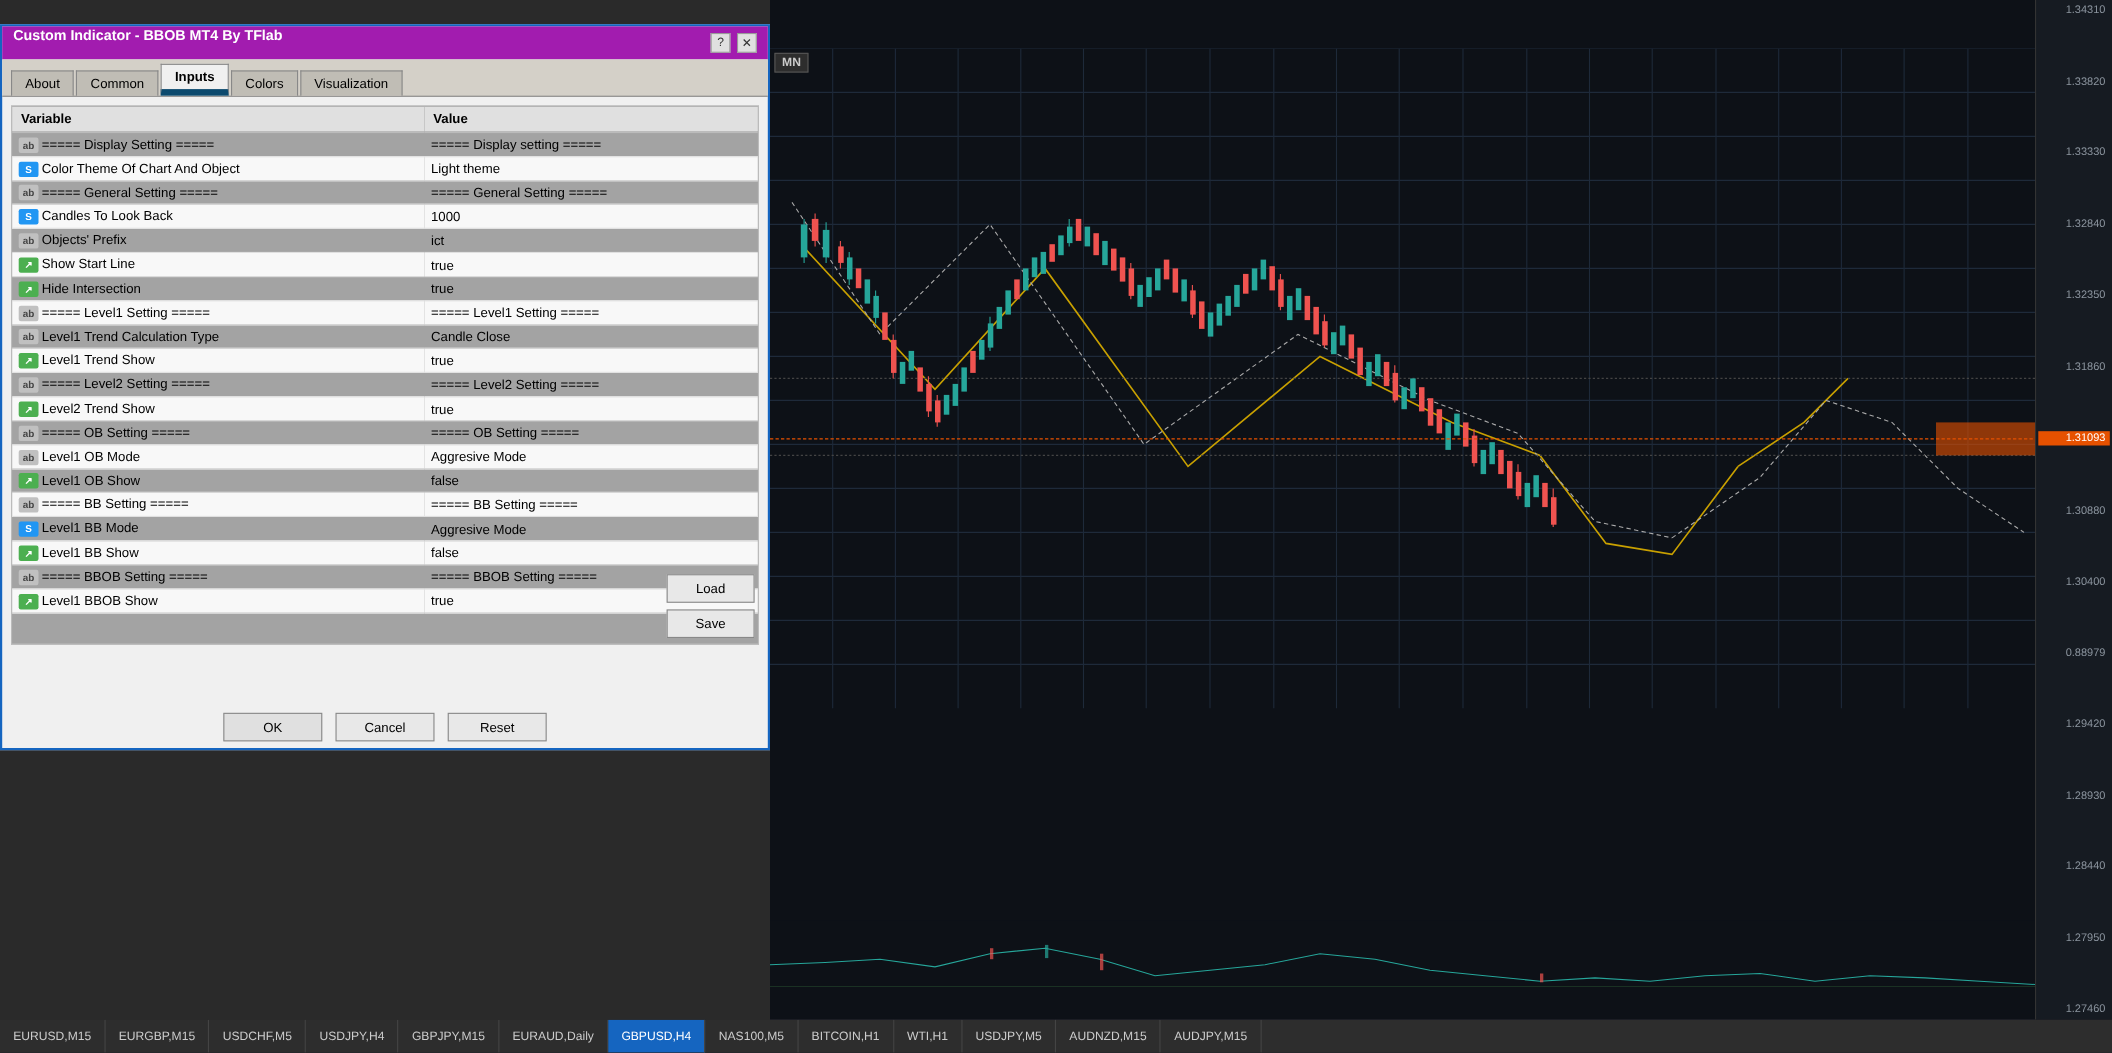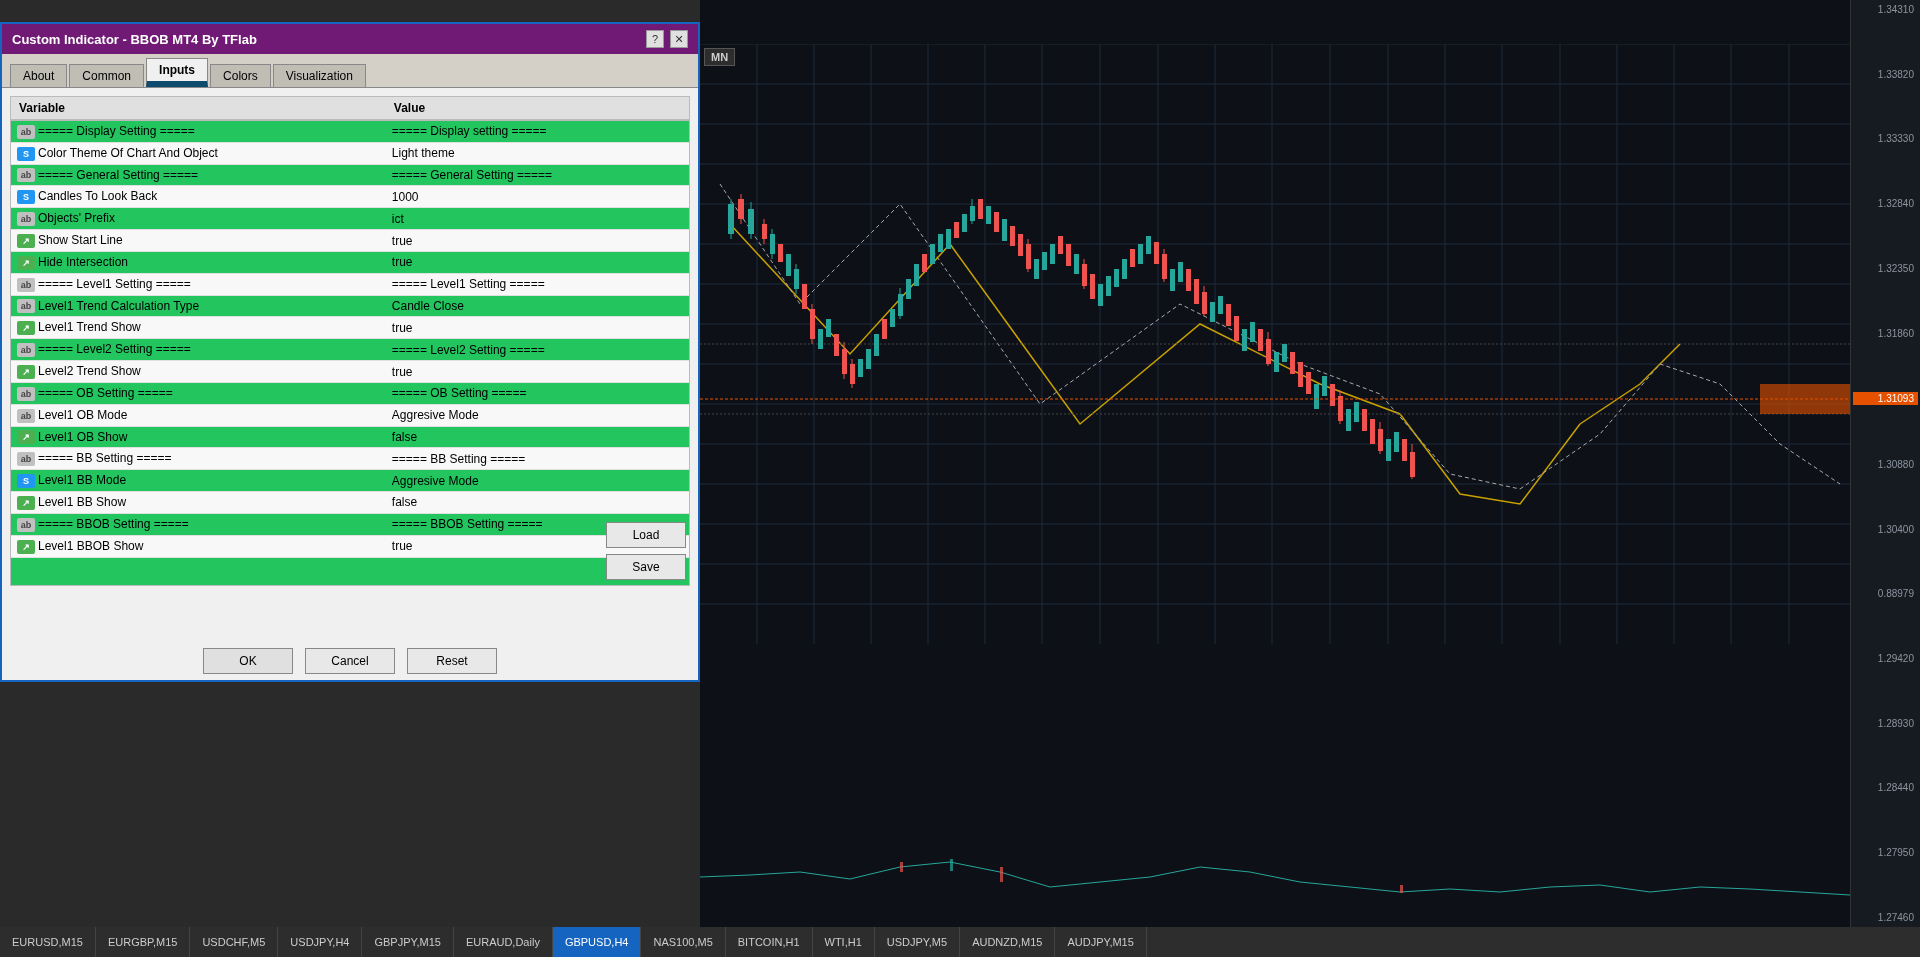--- a/index.html
+++ b/index.html
@@ -5,39 +5,39 @@
     * { margin: 0; padding: 0; box-sizing: border-box; }
     body { width: 1920px; height: 957px; overflow: hidden; font-family: 'Segoe UI', Tahoma, Geneva, Verdana, sans-serif; font-size: 12px; background: #2a2a2a; position: relative; }
     .toolbar-btn { width: 26px; height: 24px; background: #e8e8e8; border: 1px solid #bbb; cursor: pointer; display: flex; align-items: center; justify-content: center; font-size: 12px; }
 
     
     #dialog {
       position: absolute; top: 22px; left: 0; width: 700px; height: 660px;
       background: #f0f0f0; border: 2px solid #1565c0;
     }
     #dialog-titlebar {
-      background: #701a75; color: white; height: 30px; display: flex; align-items: center;
+      background: #a21caf; color: white; height: 30px; display: flex; 
       padding: 0 10px; justify-content: space-between; font-size: 13px; font-weight: bold;
     }
     #dialog-titlebar-right { display: flex; align-items: center; gap: 6px; }
     .dialog-btn { width: 18px; height: 18px; background: #e0e0e0; border: 1px solid #999; cursor: pointer; display: flex; align-items: center; justify-content: center; font-size: 11px; color: #333; }
 
     
     #tabs {
       display: flex; align-items: flex-end; padding: 4px 8px 0; background: #d4d0c8; border-bottom: 1px solid #888; gap: 2px;
     }
     .tab {
       padding: 4px 12px; background: #c0bdb5; border: 1px solid #888; border-bottom: none;
       cursor: pointer; font-size: 12px; color: #000;
     }
     .tab.active { background: #f0f0f0; border-bottom: 6px solid #0c4a6e; font-weight: bold; }
 
     
     #table-container {
-      margin: 8px; background: #22c55e; border: 1px solid #bbb; height: 490px; overflow-y: auto;
+      margin: 8px; background: #a3a3a3; border: 1px solid #bbb; height: 490px; overflow-y: auto;
     }
     table { width: 100%; border-collapse: collapse; }
     thead th {
       background: #e0e0e0; border-bottom: 2px solid #bbb; padding: 4px 8px;
       text-align: left; font-size: 12px; position: sticky; top: 0;
     }
     tbody tr { border-bottom: 1px solid #e0e0e0; }
     tbody tr:nth-child(even) { background: #f8f8f8; }
     tbody td { padding: 3px 6px; font-size: 12px; vertical-align: middle; }
     .row-icon { width: 18px; height: 14px; display: inline-block; border-radius: 2px; margin-right: 3px; vertical-align: middle; font-size: 9px; font-weight: bold; color: white; text-align: center; line-height: 14px; }

